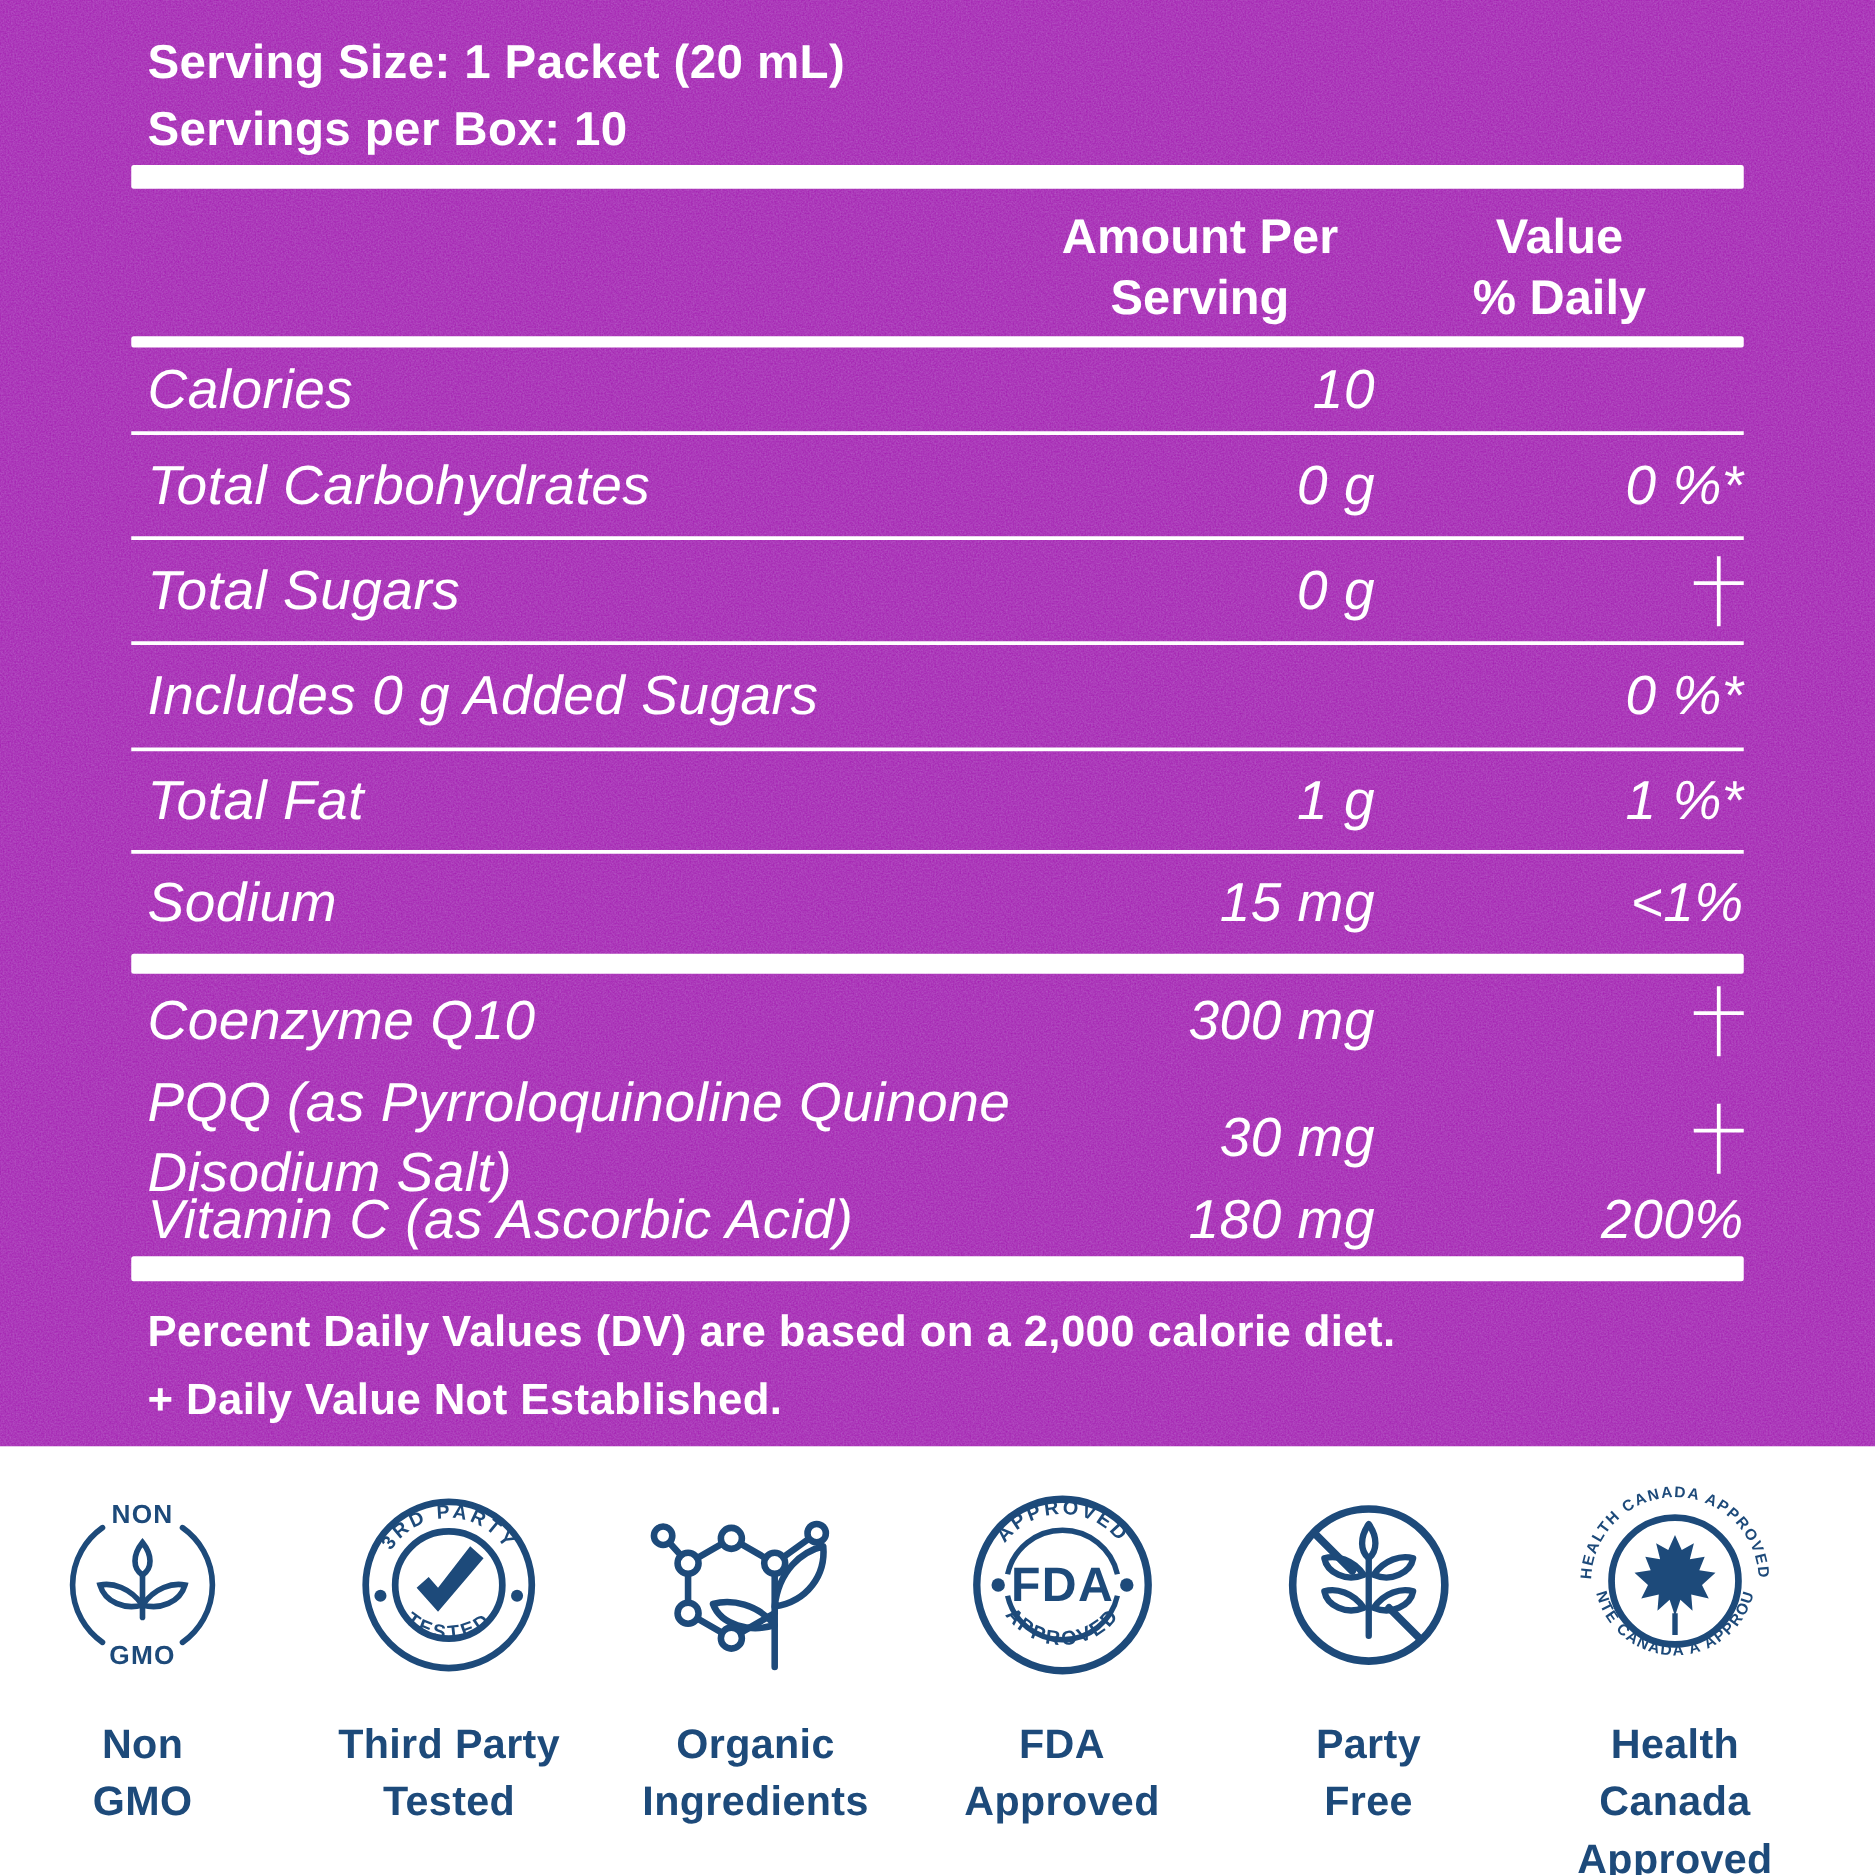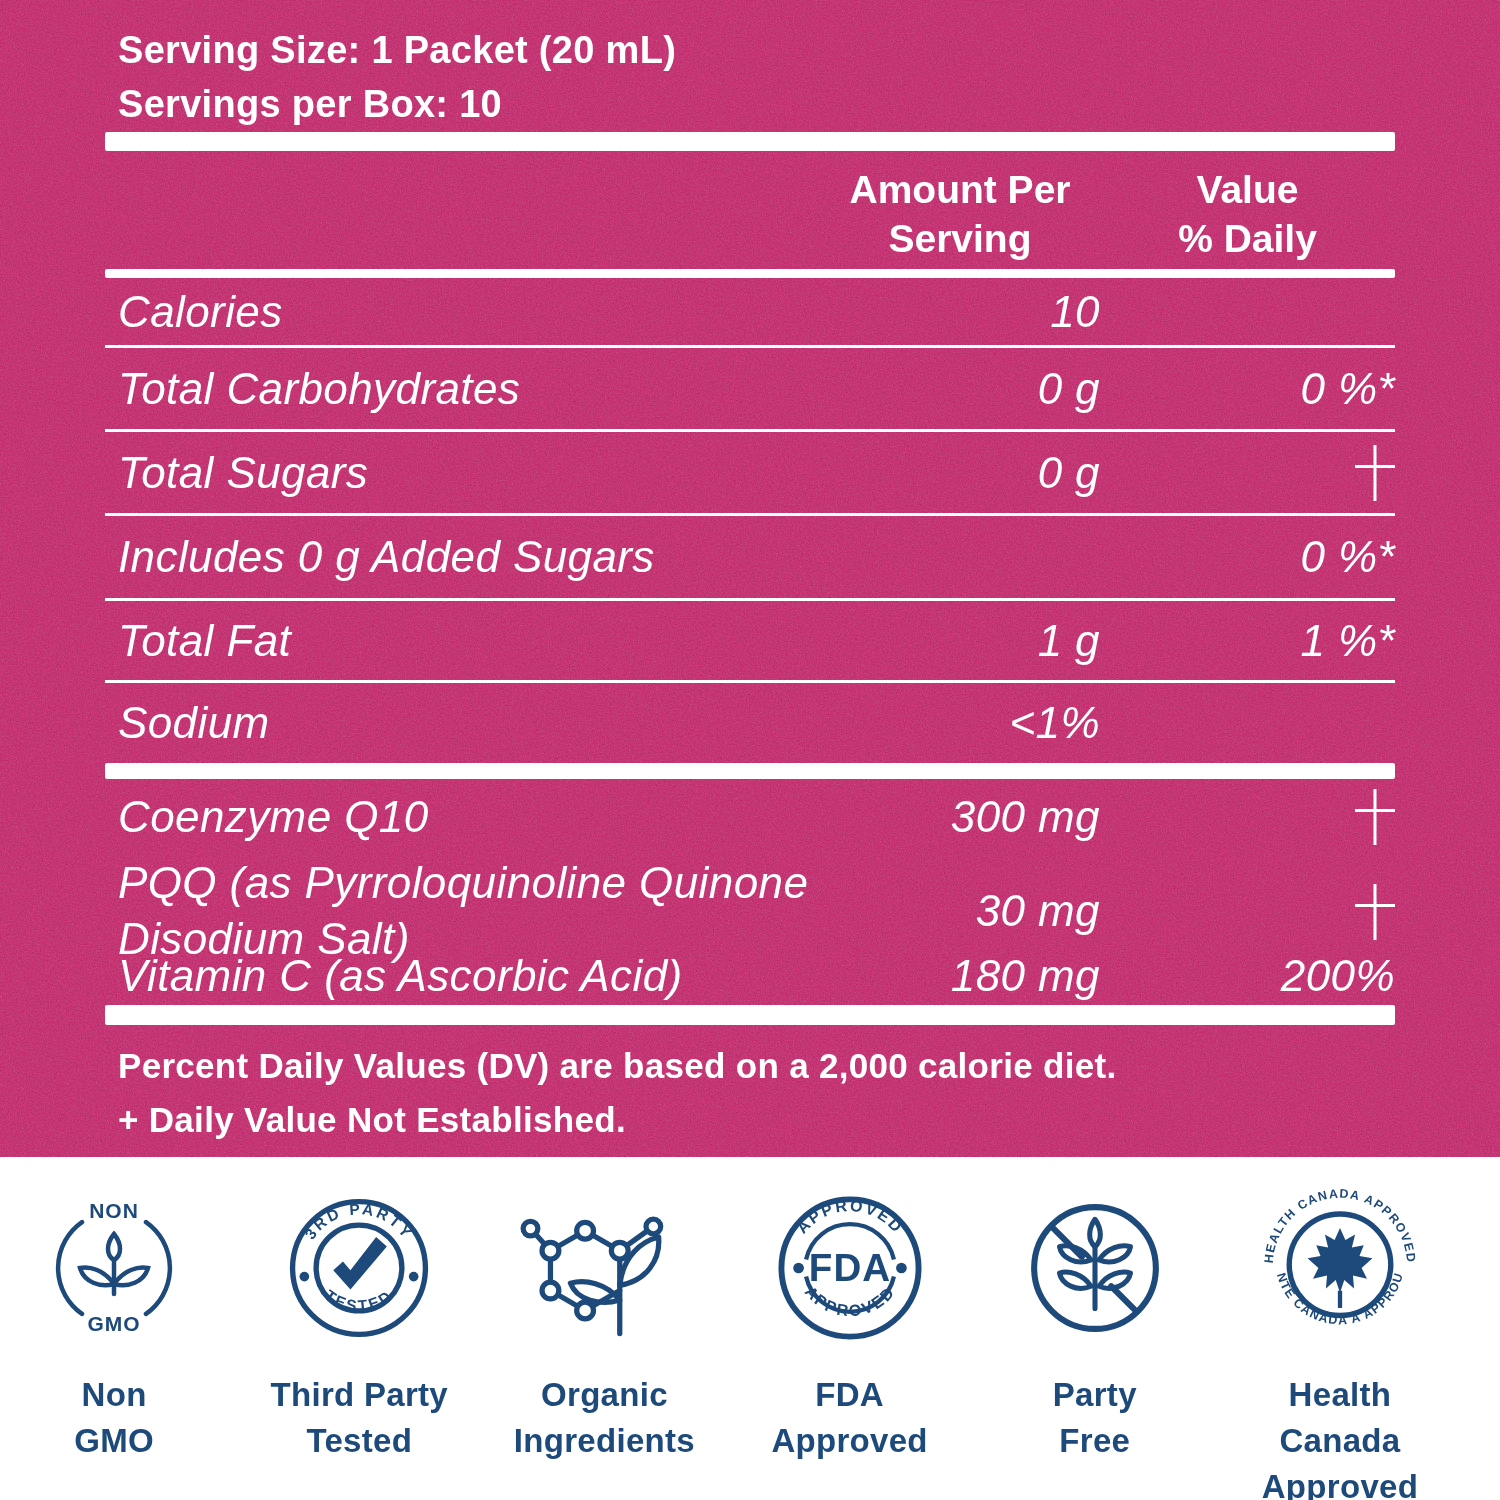--- a/index.html
+++ b/index.html
@@ -1,19 +1,19 @@
 <!DOCTYPE html>
 <html><head>
 <meta charset="utf-8">
 <style>
   html,body{margin:0;padding:0;background:#fff;}
   .canvas{position:relative;width:1500px;height:1500px;overflow:hidden;background:#ffffff;
           font-family:"Liberation Sans", sans-serif;}
   
-  .blue-panel{position:absolute;left:0;top:0;width:1500px;height:1157px;background:#be185d;}
+  .blue-panel{position:absolute;left:0;top:0;width:1500px;height:1157px;background:#a21caf;}
   .noise{position:absolute;left:0;top:0;width:100%;height:100%;opacity:.33;pointer-events:none;}
   .panel-content{position:absolute;left:105px;top:0;width:1290px;color:#fff;}
   .hdr{margin:24px 0 0 13px;font-size:38px;font-weight:bold;line-height:1.42;letter-spacing:.3px;}
   .bar{background:#fff;border-radius:2px;}
   .bar-top{height:19px;}
   .bar-head{height:9px;}
   .bar-mid{height:16px;}
   .bar-bottom{height:20px;}
   .thead{display:grid;grid-template-columns:715px 280px 295px;padding:14px 0 6px 0;}
   .thead .h{font-size:39px;font-weight:bold;line-height:1.26;text-align:center;}
@@ -98,20 +98,21 @@
       </div>
 
       <div class="row lined h82">
         <div class="cell label">Total Fat</div>
         <div class="cell amount">1 g</div>
         <div class="cell dv">1 %*</div>
       </div>
 
       <div class="row h80">
         <div class="cell label">Sodium</div>
+        <div class="cell amount">15 mg</div>
         <div class="cell dv">&lt;1%</div>
       </div>
 
       <div class="bar bar-mid"></div>
 
       <div class="row h76">
         <div class="cell label">Coenzyme Q10</div>
         <div class="cell amount">300 mg</div>
         <div class="cell dv"><span class="dagger"></span></div>
       </div>

